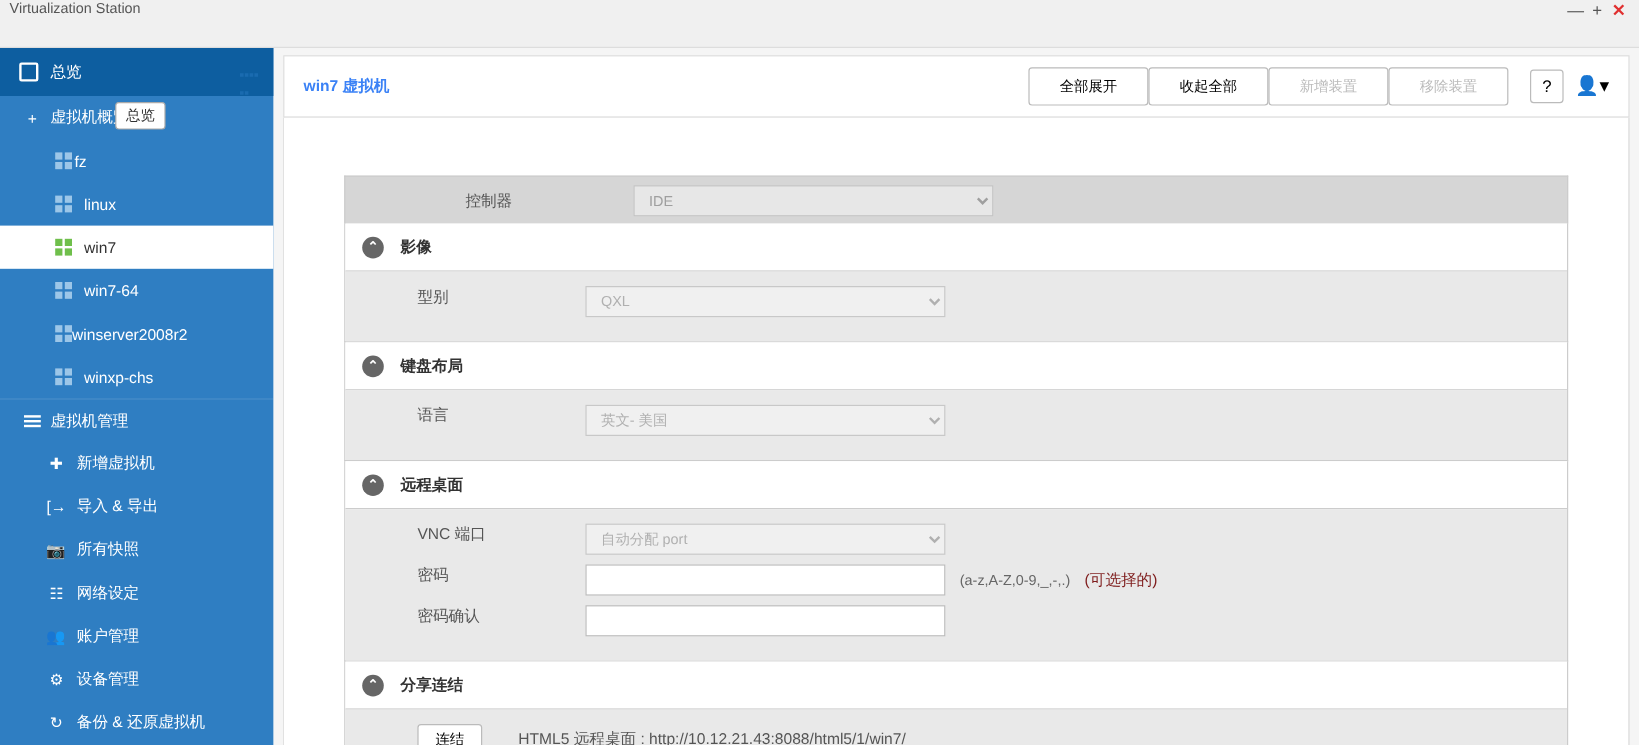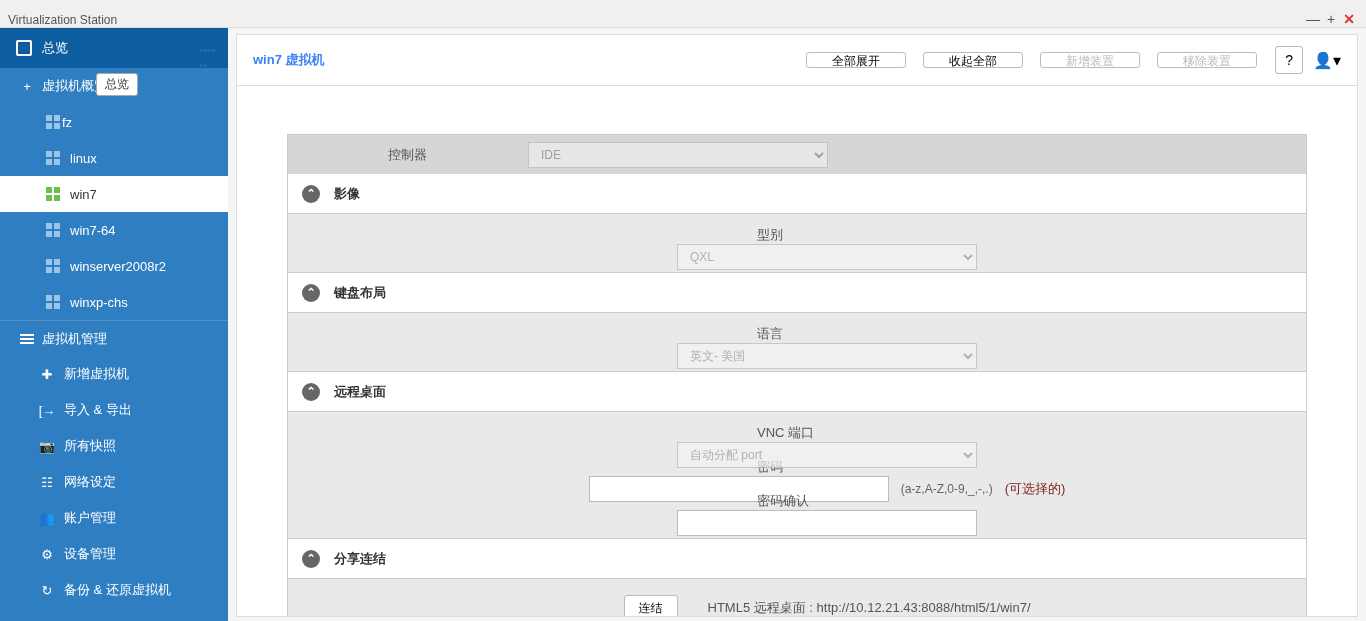--- a/index.html
+++ b/index.html
@@ -1,18 +1,18 @@
 <!DOCTYPE html>
 <html><head>
 <meta charset="utf-8">
 <style>
 * { margin: 0; padding: 0; box-sizing: border-box; font-family: Arial, "Microsoft YaHei", sans-serif; }
 html, body { width: 1366px; height: 621px; overflow: hidden; background: #fff; }
 
-.titlebar { height: 28px; background: #f0f0f0; display: flex; align-items: flex-end; padding: 0 8px; font-size: 12px; color: #555; border-bottom: 1px solid #ddd; }
+.titlebar { height: 40px; background: #f0f0f0; display: flex; align-items: flex-start; padding: 0 8px; font-size: 12px; color: #555; border-bottom: 1px solid #ddd; }
 .titlebar .spacer { flex: 1; }
 .titlebar .winbtn { width: 18px; text-align: center; cursor: pointer; font-size: 14px; }
 .titlebar .winbtn.close { color: #e03030; font-weight: bold; }
 
 .app { display: flex; height: 597px; }
 
 .sidebar { width: 228px; background: #2f7ec2; color: #fff; font-size: 13px; overflow-y: auto; }
 .sb-overview { height: 40px; background: #0d5ea0; display: flex; align-items: center; padding: 0 16px; position: relative; }
 .sb-overview .icon { width: 16px; height: 16px; border: 2px solid #fff; margin-right: 10px; border-radius: 2px; }
 .sb-overview .mini { position: absolute; right: 10px; width: 18px; height: 14px; }
@@ -28,35 +28,35 @@
 .sb-item.vm.active .grid4 i{ background:#6fbf4b;}
 .sb-item.section { padding-left: 20px; height: 36px; border-top: 1px solid rgba(255,255,255,0.15); }
 .sb-item.section .bars{ width:14px;height:10px;display:flex;flex-direction:column;justify-content:space-between;margin-right:8px;}
 .sb-item.section .bars i{height:2px;background:#fff;}
 .sb-item .tooltip { position:absolute; left:96px; top:5px; background:#fff; color:#333; border:1px solid #aaa; border-radius:3px; padding:2px 8px; font-size:12px;}
 
 .main { flex: 1; background: #f5f5f5; display: flex; flex-direction: column; }
 .topbar { height: 52px; background: #fff; border: 1px solid #ddd; margin: 6px 8px 0 8px; display: flex; align-items: center; padding: 0 16px; }
 .topbar .title { font-size: 13px; font-weight: bold; color: #3b82f6; }
 .topbar .spacer { flex: 1; }
-.topbar .btn { height: 16px; min-width: 100px; margin-left: 17px; border: 1px solid #bbb; border-radius: 3px; background: #fff; font-size: 12px; cursor: pointer; padding: 0 14px; }
+.topbar .btn { height: 32px; min-width: 100px; margin-left: 0; border: 1px solid #bbb; border-radius: 3px; background: #fff; font-size: 12px; cursor: pointer; padding: 0 14px; }
 .topbar .btn.disabled { color: #bbb; cursor: default; }
 .topbar .qbtn { width: 28px; height: 28px; border: 1px solid #bbb; border-radius: 3px; margin-left: 18px; display:flex;align-items:center;justify-content:center;font-size:14px;cursor:pointer;}
 .topbar .user { margin-left: 10px; cursor: pointer; font-size:16px;}
 
 .content { flex: 1; margin: 0 8px 8px 8px; background: #fff; border: 1px solid #ddd; border-top:none; overflow-y: auto; padding: 0 30px; }
 .content-inner{ padding: 0 20px 20px 20px; }
 
 .panel { border: 1px solid #ccc; border-top:none; }
 .panel:first-child{border-top:1px solid #ccc;}
 .panel .phead { height: 40px; background: #fff; display: flex; align-items: center; padding: 0 14px; font-size: 13px; font-weight: bold; color: #333; border-bottom:1px solid #ccc;}
 .panel .phead .chev { width: 18px; height: 18px; border-radius: 50%; background: #666; color: #fff; display: flex; align-items:center; justify-content:center; margin-right: 14px; font-size: 11px; }
 .panel .pbody { background: #e9e9e9; padding: 12px 0; }
 
-.frow { display: flex; align-items: center; height: 34px; padding-left: 60px; font-size: 13px; color: #555; flex-direction: column; }
+.frow { display: flex; align-items: flex-start; height: 34px; padding-left: 60px; font-size: 13px; color: #555; }
 .frow .lbl { width: 140px; }
 .frow .val { flex: 1; display: flex; align-items: center; gap: 12px; }
 .frow select, .frow input[type=text], .frow input[type=password] { height: 26px; width: 300px; border: 1px solid #bbb; background: #fff; padding: 0 8px; font-size: 12px; color: #888; }
 .frow select:disabled, .frow input:disabled { background: #f3f3f3; color:#999;}
 .frow .hint { font-size: 12px; color: #666; }
 .frow .opt { color: #7f1d1d; }
 .frow.highlight { outline: 2px solid #d83b3b; outline-offset:-2px; margin: 2px 10px 2px 52px; padding-left:8px; width:430px;}
 .frow .linkbtn { height: 26px; padding: 0 14px; border:1px solid #bbb; border-radius:3px; background:#fff; cursor:pointer; font-size:12px;}
 .controller-row{background:#d6d6d6;height:40px;display:flex;align-items:center;padding-left:100px;font-size:13px;color:#555;border:1px solid #ccc;border-bottom:none;margin-top:48px;}
 .controller-row .lbl{width:140px;}
@@ -121,21 +121,21 @@
         </span>
         <span style="margin-left:10px">win7-64</span>
       </div>
     <div class="sb-item vm">
         <span class="grid4">
           <i></i>
           <i></i>
           <i></i>
           <i></i>
         </span>
-        <span style="margin-left:10px">winserver2008r2</span>
+        <span style="">winserver2008r2</span>
       </div>
     <div class="sb-item vm">
         <span class="grid4">
           <i></i>
           <i></i>
           <i></i>
           <i></i>
         </span>
         <span style="margin-left:10px">winxp-chs</span>
       </div>

